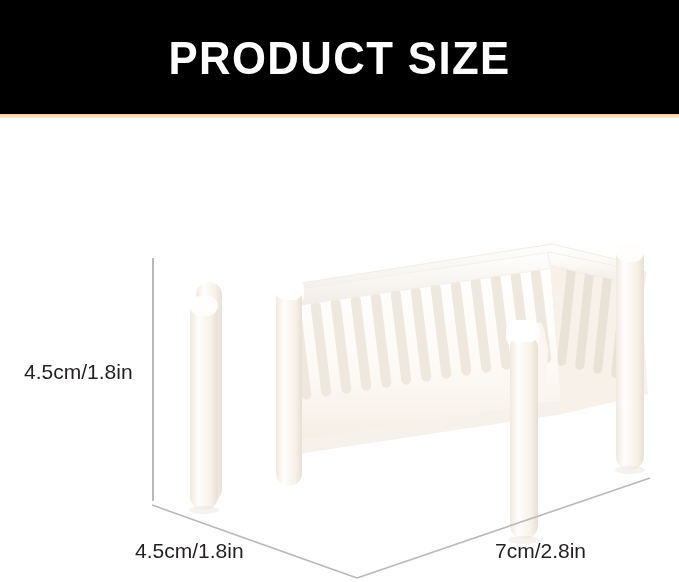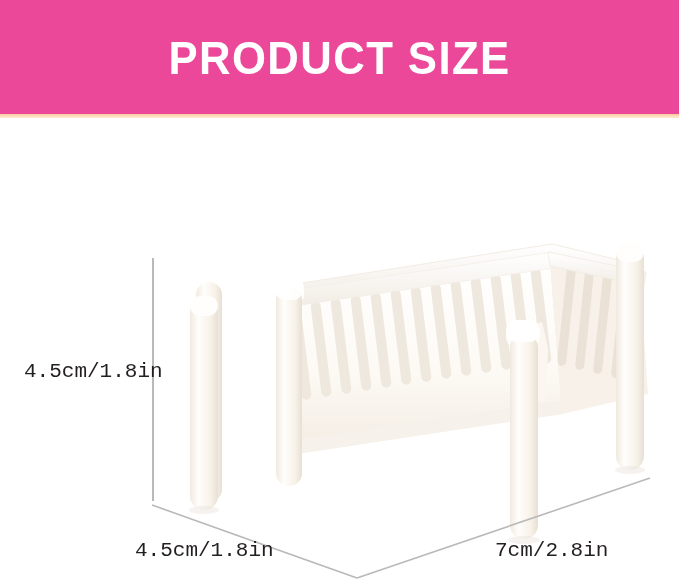--- a/index.html
+++ b/index.html
@@ -17,21 +17,21 @@
     overflow: hidden;
     background: #ffffff;
   }
   
   #banner {
     position: absolute;
     left: 0;
     top: 0;
     width: 679px;
     height: 150px;
-    background: #ec4899;
+    background: #000000;
     text-decoration: underline;
   }
   #banner-title {
     position: absolute;
     left: 0;
     top: 0;
     width: 679px;
     height: 118px;
     display: flex;
     align-items: center;
@@ -83,21 +83,21 @@
   }
   #dim-left-line {
     left: 152px;
     top: 258px;
     width: 2px;
     height: 243px;
   }
   .dim-label {
     position: absolute;
     color: #231f20;
-    font-family: Liberation Mono, monospace;
+    font-family: Liberation Sans, sans-serif;
     font-size: 21px;
     font-weight: normal;
     white-space: nowrap;
     letter-spacing: 0px;
   }
   #dim-left-label {
     left: 24px;
     top: 360px;
   }
   #dim-front-label {

